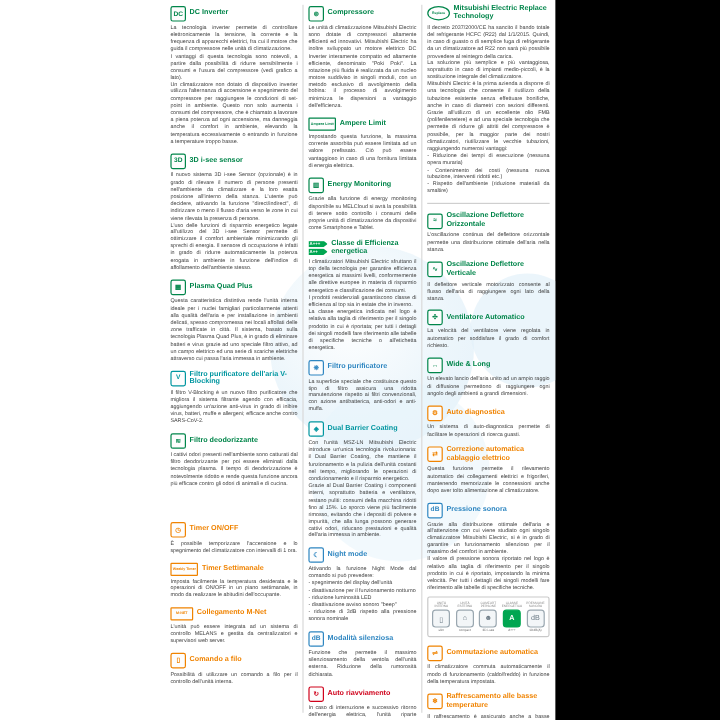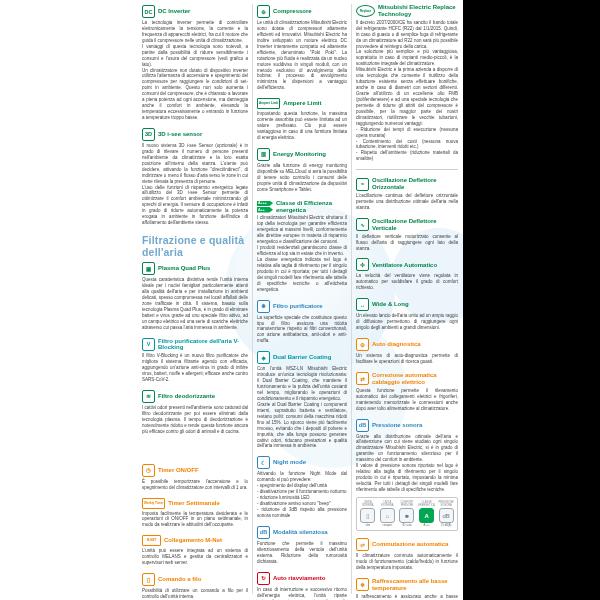--- a/index.html
+++ b/index.html
@@ -82,21 +82,20 @@
 
       <div class="sec">
         <div class="sec-head">
           <span class="ic v-green">3D</span>
           <h3 class="t v-green">3D i-see sensor</h3>
         </div>
         <p class="body">Il nuovo sistema 3D i-see Sensor (opzionale) è in grado di rilevare il numero di persone presenti nell'ambiente da climatizzare e la loro esatta posizione all'interno della stanza. L'utente può decidere, attivando la funzione "direct/indirect", di indirizzare o meno il flusso d'aria verso le zone in cui viene rilevata la presenza di persone.
 L'uso delle funzioni di risparmio energetico legate all'utilizzo del 3D i-see Sensor permette di ottimizzare il comfort ambientale minimizzando gli sprechi di energia. Il sensore di occupazione è infatti in grado di ridurre automaticamente la potenza erogata in ambiente in funzione dell'indice di affollamento dell'ambiente stesso.</p>
       </div>
 
-      <h2 class="hdr">Filtrazione e qualità dell'aria</h2>
 
       <div class="sec">
         <div class="sec-head">
           <span class="ic v-green">▦</span>
           <h3 class="t v-green">Plasma Quad Plus</h3>
         </div>
         <p class="body">Questa caratteristica distintiva rende l'unità interna ideale per i nuclei famigliari particolarmente attenti alla qualità dell'aria e per installazione in ambienti delicati, spesso compromessa nei locali affollati delle zone trafficate in città. Il sistema, basato sulla tecnologia Plasma Quad Plus, è in grado di eliminare batteri e virus grazie ad uno speciale filtro attivo, ad un campo elettrico ed una serie di scariche elettriche attraverso cui passa l'aria immessa in ambiente.</p>
       </div>
 
       <div class="sec">

